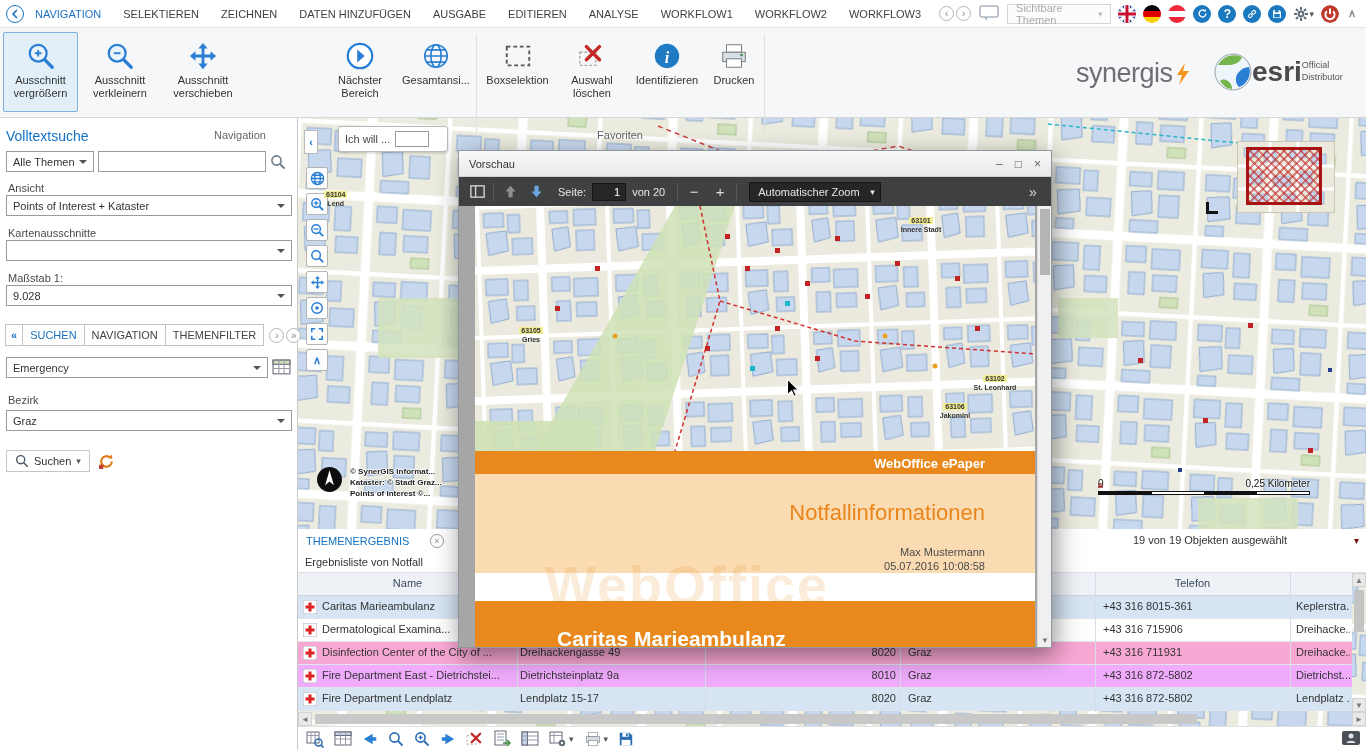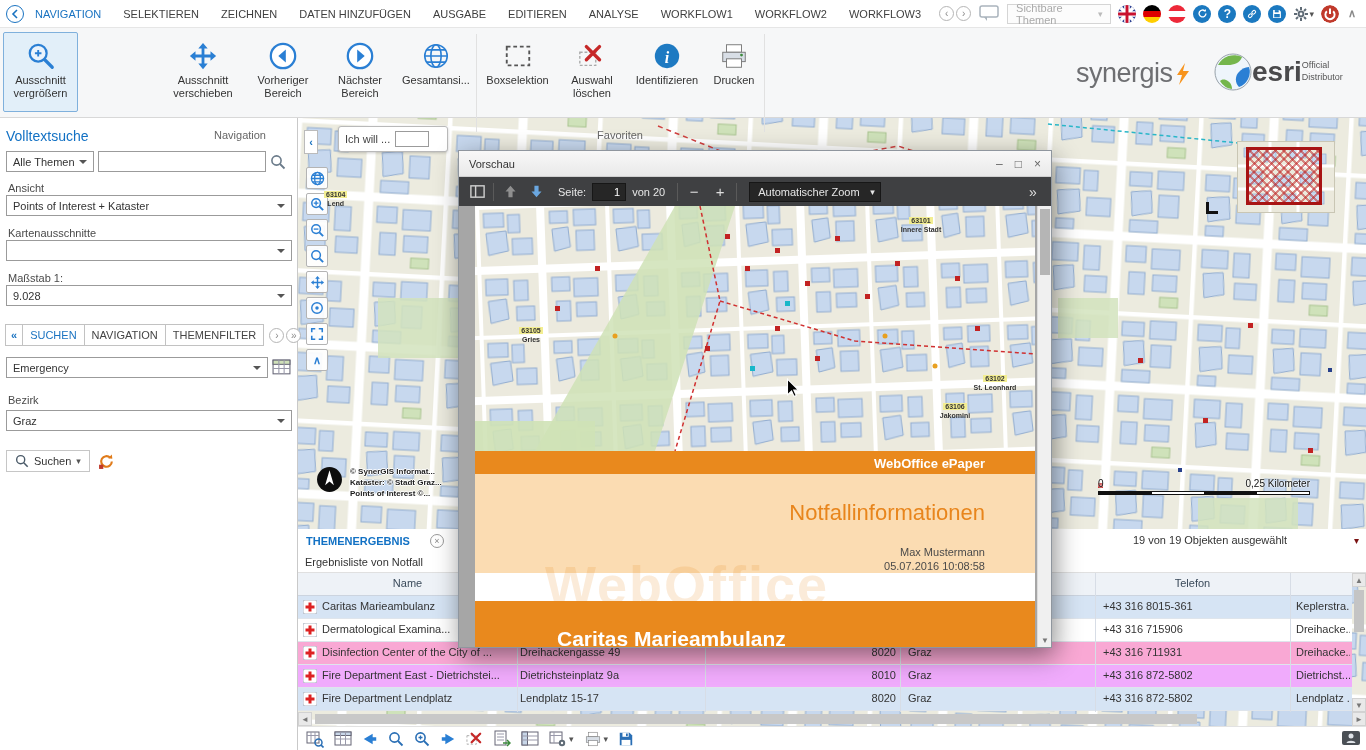--- a/index.html
+++ b/index.html
@@ -305,36 +305,37 @@
   <div class="rbtn active" style="left:3px;width:75px">
     <span class="ic">
           <svg width="30" height="30" viewBox="0 0 32 32">
             <circle cx="13" cy="13" r="9" fill="#eaf3fc" stroke="#2a7fd4" stroke-width="2.4"></circle>
             <path d="M9.5 13h7M13 9.5v7" stroke="#2a7fd4" stroke-width="2"></path>
             <path d="M20 20l8 8" stroke="#2a7fd4" stroke-width="3.4" stroke-linecap="round"></path>
           </svg>
         </span>
     <span>Ausschnitt vergrößern</span>
   </div>
+  <div class="rbtn" style="left:81px;width:78px">
+    <span class="ic">
+          <svg width="30" height="30" viewBox="0 0 32 32">
+            <circle cx="13" cy="13" r="9" fill="#eaf3fc" stroke="#2a7fd4" stroke-width="2.4"></circle>
+            <path d="M9.5 13h7" stroke="#2a7fd4" stroke-width="2"></path>
+            <path d="M20 20l8 8" stroke="#2a7fd4" stroke-width="3.4" stroke-linecap="round"></path>
+          </svg>
+        </span>
+    <span>Ausschnitt verkleinern</span>
+  </div>
   <div class="rbtn" style="left:162px;width:82px">
     <span class="ic">
           <svg width="30" height="30" viewBox="0 0 32 32" fill="#2a7fd4">
             <path d="M16 2l5 6h-3.5v6.5H24V11l6 5-6 5v-3.5h-6.5V24H21l-5 6-5-6h3.5v-6.5H8V21l-6-5 6-5v3.5h6.5V8H11z"></path>
           </svg>
         </span>
     <span>Ausschnitt verschieben</span>
-  </div>
-  <div class="rbtn" style="left:247px;width:72px">
-    <span class="ic">
-          <svg width="30" height="30" viewBox="0 0 32 32">
-            <circle cx="16" cy="16" r="13" fill="#fff" stroke="#2a7fd4" stroke-width="2.4"></circle>
-            <path d="M19 9l-8 7 8 7z" fill="#2a7fd4"></path>
-          </svg>
-        </span>
-    <span>Vorheriger Bereich</span>
   </div>
   <div class="rbtn" style="left:401px;width:70px">
     <span class="ic">
           <svg width="30" height="30" viewBox="0 0 32 32" fill="none" stroke="#2a7fd4" stroke-width="1.7">
             <circle cx="16" cy="16" r="12"></circle>
             <ellipse cx="16" cy="16" rx="5.5" ry="12"></ellipse>
             <path d="M4 16h24M6 9.5h20M6 22.5h20"></path>
           </svg>
         </span>
     <span>Gesamtansi...</span>
@@ -475,21 +476,21 @@
   <span class="abs" style="left:98px;top:335px">
         <svg width="17" height="17" viewBox="0 0 16 16">
           <path d="M13 8a5 5 0 1 1-1.5-3.6" fill="none" stroke="#e07b1a" stroke-width="2"></path>
           <path d="M13 1.5l.5 4-4-.5z" fill="#e07b1a"></path>
           <rect x="1" y="11" width="4" height="4" fill="#c0392b"></rect>
         </svg>
       </span>
 </div>
 
 <div class="abs" style="left:298px;top:529px;width:1068px;height:44px;background:#fff;border-bottom:1px solid #e0e0e0;z-index:22"></div>
-<div class="abs" style="left:306px;top:535px;color:#1271c4;font-weight:bold;z-index:23">THEMENERGEBNIS</div>
+<div class="abs" style="left:306px;top:535px;color:#1271c4;font-weight:normal;z-index:23">THEMENERGEBNIS</div>
 <span class="abs" style="left:430px;top:534px;width:14px;height:14px;border:1px solid #9a9a9a;border-radius:50%;color:#8a8a8a;display:flex;align-items:center;justify-content:center;font-size:9px;z-index:23">×</span>
 <div class="abs" style="left:305px;top:556px;color:#333;z-index:23">Ergebnisliste von Notfall</div>
 
 <div class="abs" style="left:1054px;top:529px;width:312px;height:22px;background:#fff;display:flex;align-items:center;justify-content:center;z-index:23">
   <span>19 von 19 Objekten ausgewählt</span>
   <span style="position:absolute;right:7px;color:#7a1212;font-size:10px">▾</span>
 </div>
 
 <div class="abs" style="left:298px;top:573px;width:1054px;height:23px;background:#eef2f7;border-bottom:1px solid #ccd4df;z-index:22">
   <span class="tcell" style="left:0;width:219px;text-align:center;color:#3a4a5a">Name</span>

